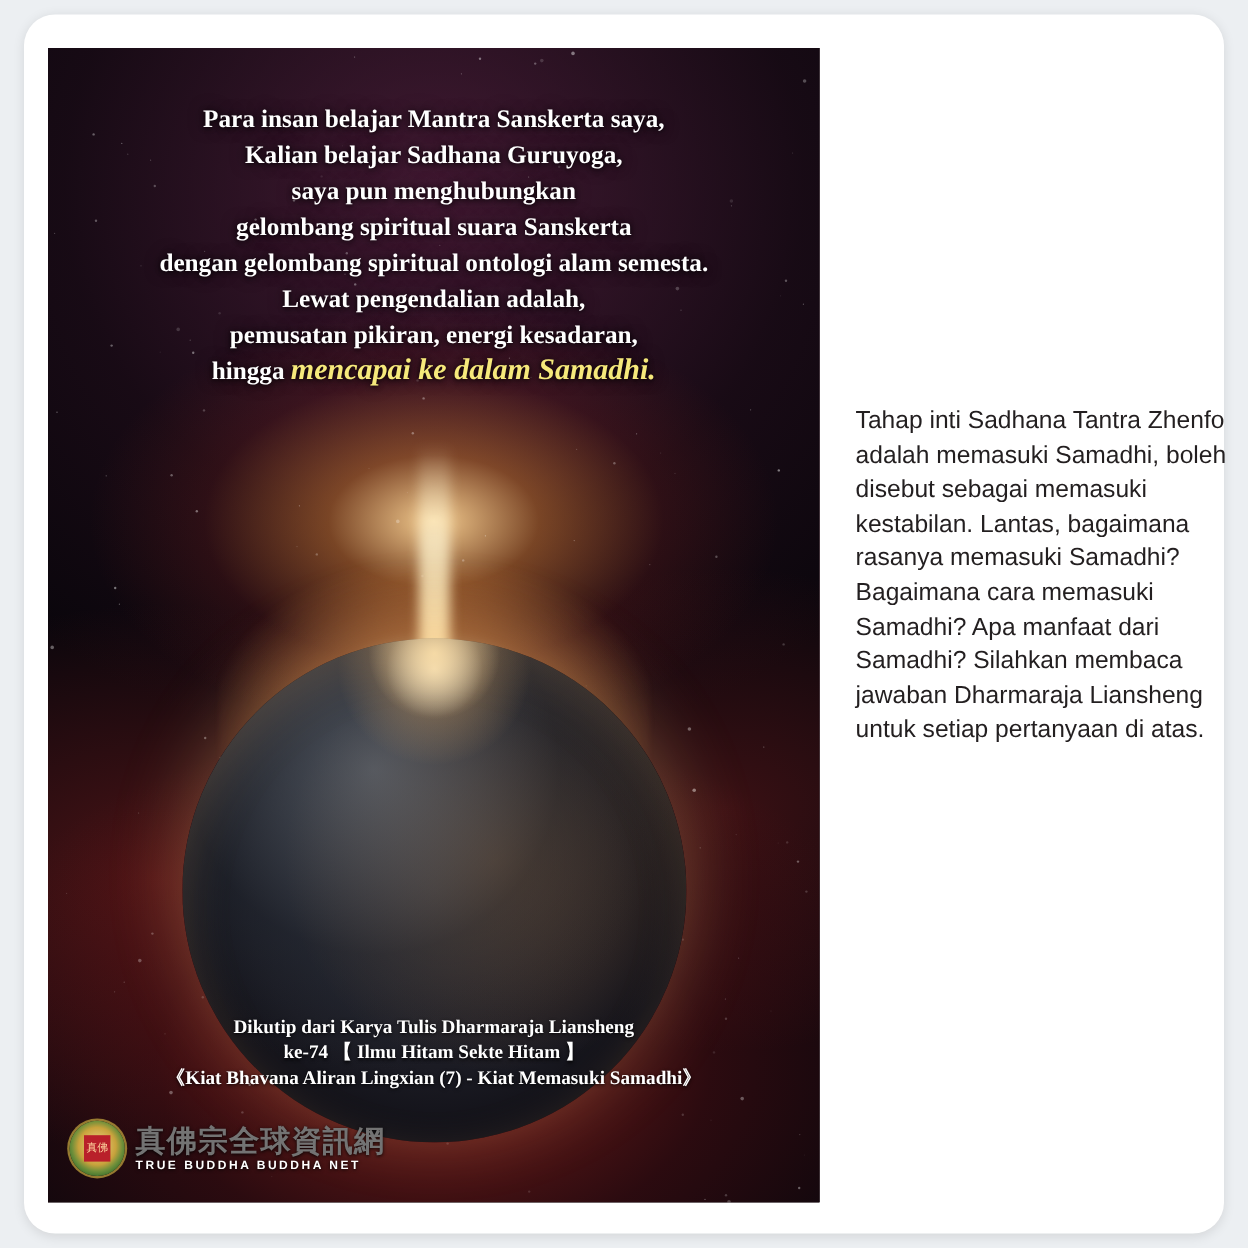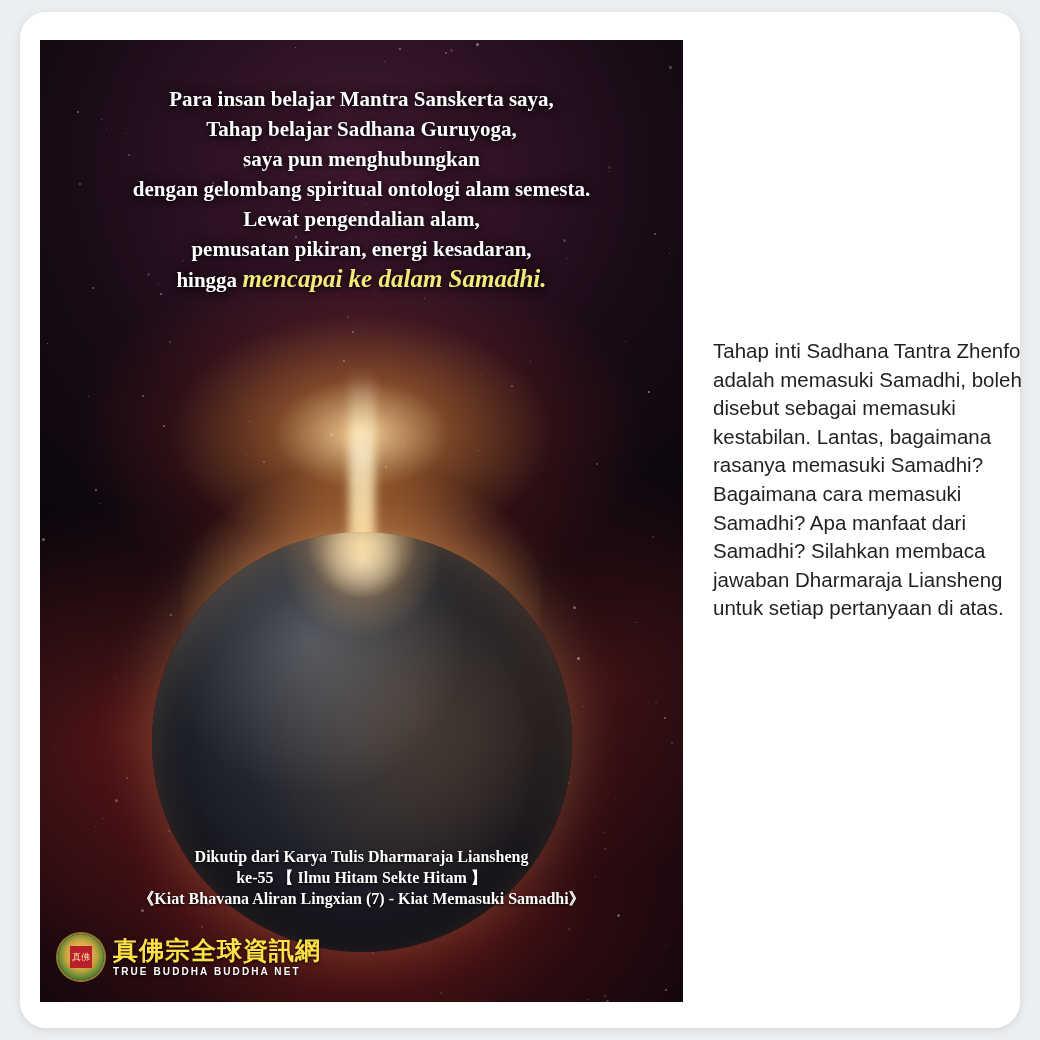--- a/index.html
+++ b/index.html
@@ -178,21 +178,21 @@
     font-size: 9px;
     line-height: 11px;
     font-family: "DejaVu Sans", sans-serif;
     display: flex;
     align-items: center;
     justify-content: center;
     text-align: center;
   }
   .logo-text { display: flex; flex-direction: column; }
   .logo-cn {
-    color: #fde047;
+    color: #737373;
     font-family: "DejaVu Sans", sans-serif;
     font-size: 25px;
     line-height: 27px;
     letter-spacing: 1px;
     font-weight: bold;
     text-shadow: 0 1px 3px rgba(0,0,0,0.9);
   }
   .logo-en {
     color: #ffffff;
     font-family: "Liberation Sans", sans-serif;
@@ -378,31 +378,32 @@
       <div class="sunglow"></div>
       <div class="beam"></div>
       <div class="earth">
         <div class="earth-rim"></div>
       </div>
 
       <div class="poster-content">
 
         <div class="poem">
           <div class="line">Para insan belajar Mantra Sanskerta saya,</div>
-          <div class="line">Tahap belajar Sadhana Guruyoga,</div>
+          <div class="line">Kalian belajar Sadhana Guruyoga,</div>
           <div class="line">saya pun menghubungkan</div>
+          <div class="line">gelombang spiritual suara Sanskerta</div>
           <div class="line">dengan gelombang spiritual ontologi alam semesta.</div>
-          <div class="line">Lewat pengendalian alam,</div>
+          <div class="line">Lewat pengendalian adalah,</div>
           <div class="line">pemusatan pikiran, energi kesadaran,</div>
           <div class="line"><span>hingga </span><span class="hl">mencapai ke dalam Samadhi.</span></div>
         </div>
 
         <div class="source">
           <div>Dikutip dari Karya Tulis Dharmaraja Liansheng</div>
-          <div>ke-55 【 Ilmu Hitam Sekte Hitam 】</div>
+          <div>ke-74 【 Ilmu Hitam Sekte Hitam 】</div>
           <div>《Kiat Bhavana Aliran Lingxian (7) - Kiat Memasuki Samadhi》</div>
         </div>
 
         <div class="logo">
           <div class="logo-emblem">
             <div class="inner">真佛</div>
           </div>
           <div class="logo-text">
             <div class="logo-cn">真佛宗全球資訊網</div>
             <div class="logo-en">TRUE BUDDHA BUDDHA NET</div>

